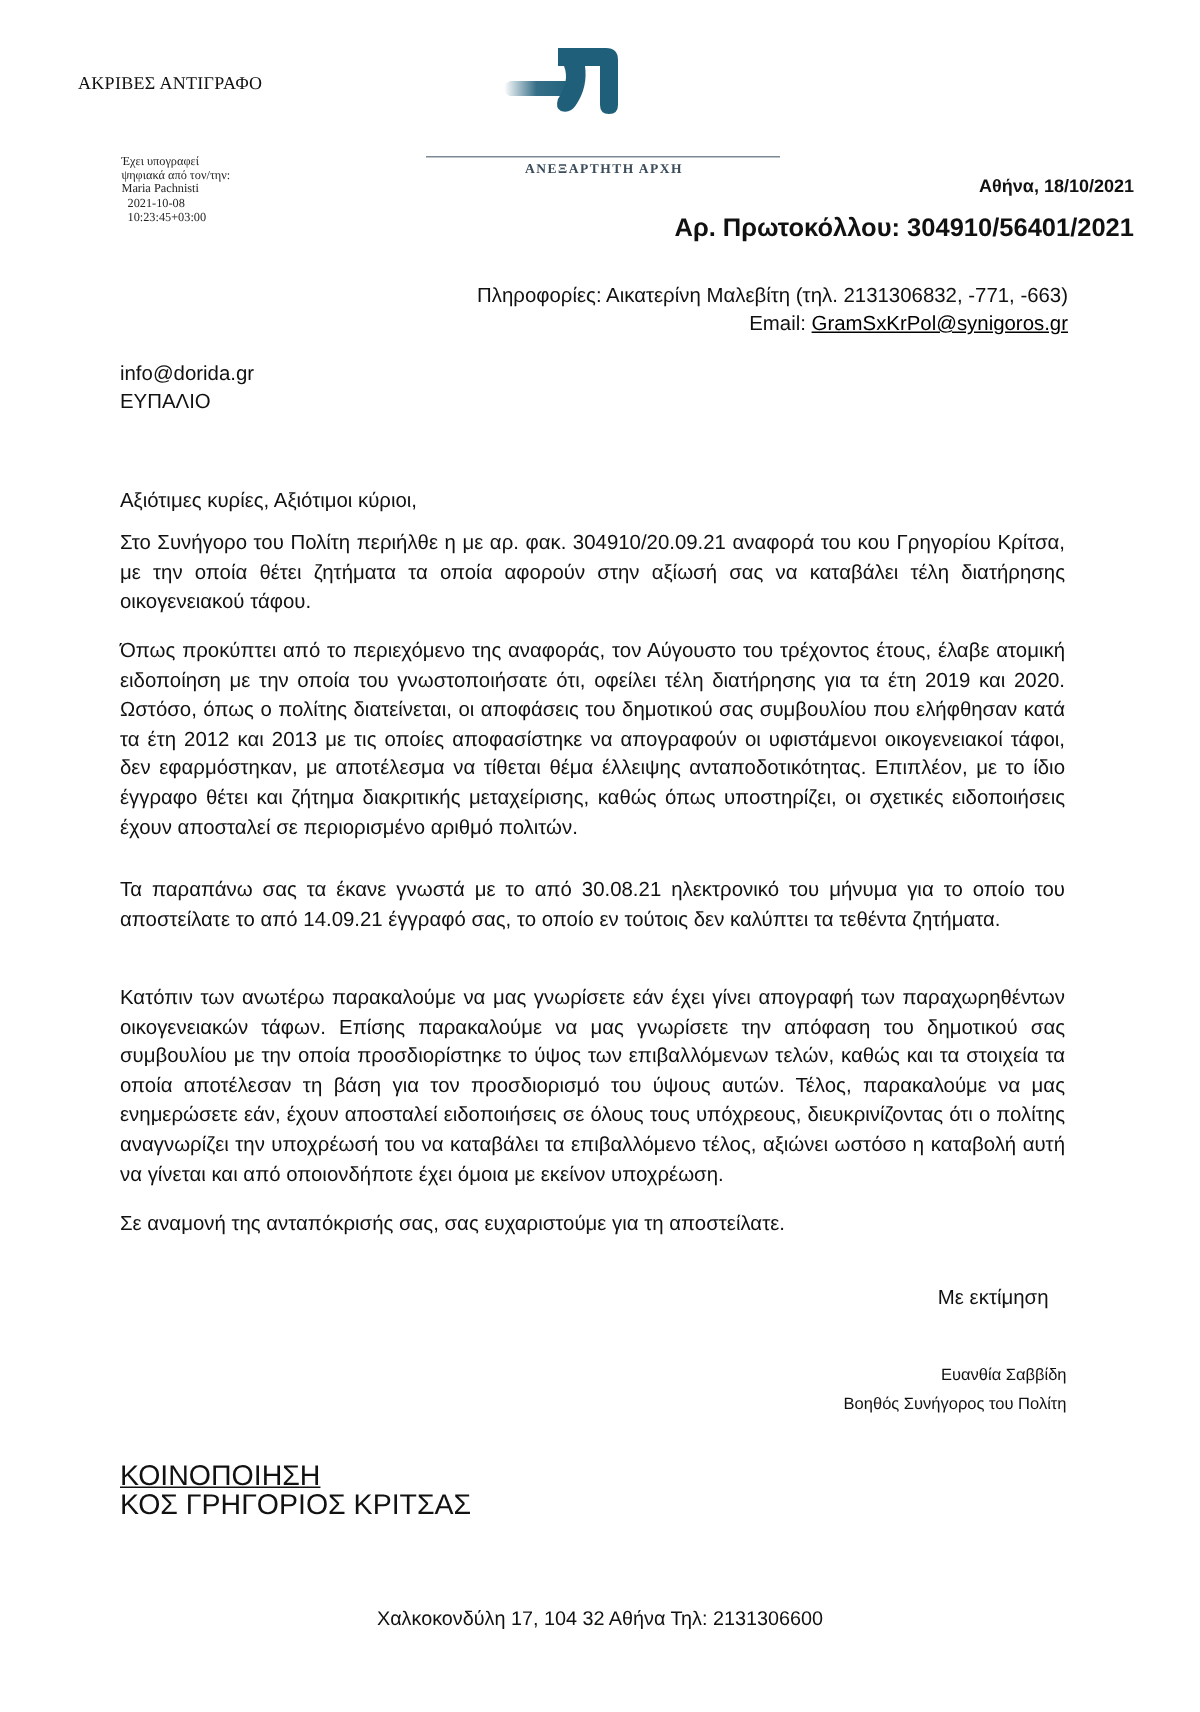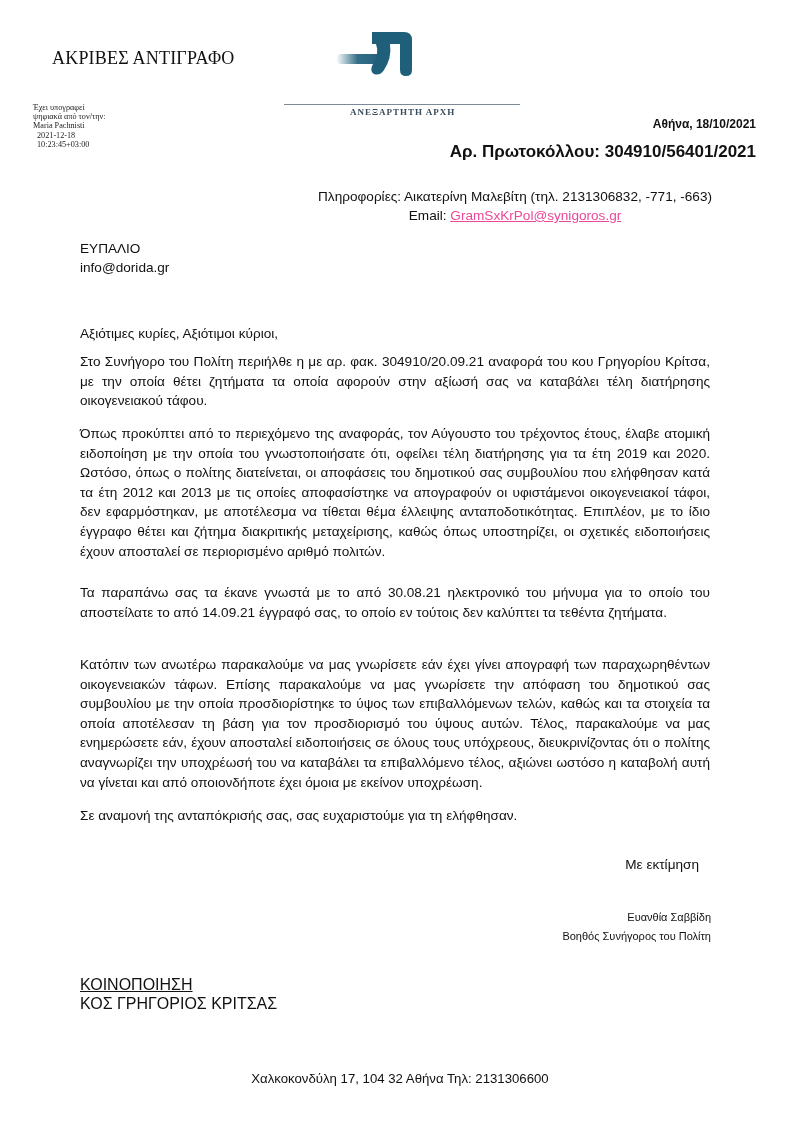--- a/index.html
+++ b/index.html
@@ -1,52 +1,52 @@
 <!DOCTYPE html>
 <html><head>
 <meta charset="utf-8">
 <style>
   html, body { margin: 0; padding: 0; background: #ffffff; }
   body { width: 800px; height: 1141px; position: relative; overflow: hidden; color: #111; font-family: "Liberation Sans", sans-serif; }
   .abs { position: absolute; }
-  .stamp-title { left: 52px; top: 48px; font-family: "Liberation Serif", serif; font-size: 18px; letter-spacing: 0.2px; }
+  .stamp-title { left: 52px; top: 48px; font-family: "Liberation Serif", serif; font-size: 12px; letter-spacing: 0.2px; }
   .sig-block { left: 33px; top: 103px; font-family: "Liberation Serif", serif; font-size: 8.2px; line-height: 9.2px; color: #222; }
-  .sig-block div { white-space: nowrap; }
+  .sig-block div { white-space: nowrap; margin-left: 48px; }
   .sig-block .ind { padding-left: 4px; }
   .logo { left: 284px; top: 24px; width: 236px; height: 96px; }
   .logo-name { position: absolute; left: 3px; top: 58px; font-family: "Liberation Serif", serif; font-size: 18.5px; color: #2b3e50; letter-spacing: 0.3px; white-space: nowrap; }
   .logo-line { position: absolute; left: 0; top: 80px; width: 236px; height: 1px; background: #7b8a96; }
   .logo-sub { position: absolute; left: 66px; top: 83px; font-family: "Liberation Serif", serif; font-size: 9px; font-weight: bold; color: #3a4b5a; letter-spacing: 1px; white-space: nowrap; }
   .date { right: 44px; top: 117px; font-size: 12px; font-weight: bold; text-align: right; }
   .protocol { right: 44px; top: 142px; font-size: 17px; font-weight: bold; text-align: right; }
-  .info { right: 88px; top: 187px; font-size: 13.6px; text-align: center; line-height: 19px; }
-  .info a { color: #ec4899; text-decoration: underline; }
+  .info { right: 88px; top: 187px; font-size: 13.6px; text-align: right; line-height: 19px; }
+  .info a { color: #000000; text-decoration: underline; }
   .recipient { left: 80px; top: 239px; font-size: 13.6px; line-height: 19px; }
   .greeting { left: 80px; top: 326px; font-size: 13.6px; }
   .para { left: 80px; width: 630px; font-size: 13.6px; line-height: 19.6px; text-align: justify; }
   .p1 { top: 352px; }
   .p2 { top: 424px; }
   .p3 { top: 583px; }
   .p4 { top: 655px; }
   .p5 { top: 806px; }
   .closing { right: 101px; top: 857px; font-size: 13.6px; }
   .signer { right: 89px; top: 908px; font-size: 11px; text-align: right; line-height: 19px; }
-  .cc { left: 80px; top: 975px; font-size: 16px; line-height: 19px; }
+  .cc { left: 80px; top: 975px; font-size: 19px; line-height: 19px; }
   .cc .hd { text-decoration: underline; }
   .footer { left: 0; width: 800px; top: 1071px; text-align: center; font-size: 13.2px; }
 </style>
 </head>
 <body>
 
 <div class="abs stamp-title">ΑΚΡΙΒΕΣ ΑΝΤΙΓΡΑΦΟ</div>
 <div class="abs sig-block">
   <div>Έχει υπογραφεί</div>
   <div>ψηφιακά από τον/την:</div>
   <div>Maria Pachnisti</div>
-  <div class="ind">2021-12-18</div>
+  <div class="ind">2021-10-08</div>
   <div class="ind">10:23:45+03:00</div>
 </div>
 
 <div class="abs logo">
   <svg width="236" height="60" viewBox="0 0 236 60" style="position:absolute;left:0;top:0;">
     <defs>
       <linearGradient id="lg" x1="0" x2="1" y1="0" y2="0">
         <stop offset="0" stop-color="#1f5f7a" stop-opacity="0"></stop>
         <stop offset="0.45" stop-color="#1f5f7a" stop-opacity="0.9"></stop>
         <stop offset="1" stop-color="#1f5f7a"></stop>
@@ -62,31 +62,31 @@
 </div>
 
 <div class="abs date">Αθήνα, 18/10/2021</div>
 <div class="abs protocol">Αρ. Πρωτοκόλλου: 304910/56401/2021</div>
 <div class="abs info">
   <div>Πληροφορίες: Αικατερίνη Μαλεβίτη (τηλ. 2131306832, -771, -663)</div>
   <div><span>Email: </span><a>GramSxKrPol@synigoros.gr</a></div>
 </div>
 
 <div class="abs recipient">
+  <div>info@dorida.gr</div>
   <div>ΕΥΠΑΛΙΟ</div>
-  <div>info@dorida.gr</div>
 </div>
 
 <div class="abs greeting">Αξιότιμες κυρίες, Αξιότιμοι κύριοι,</div>
 
 <div class="abs para p1">Στο Συνήγορο του Πολίτη περιήλθε η με αρ. φακ. 304910/20.09.21 αναφορά του κου Γρηγορίου Κρίτσα, με την οποία θέτει ζητήματα τα οποία αφορούν στην αξίωσή σας να καταβάλει τέλη διατήρησης οικογενειακού τάφου.</div>
 <div class="abs para p2">Όπως προκύπτει από το περιεχόμενο της αναφοράς, τον Αύγουστο του τρέχοντος έτους, έλαβε ατομική ειδοποίηση με την οποία του γνωστοποιήσατε ότι, οφείλει τέλη διατήρησης για τα έτη 2019 και 2020. Ωστόσο, όπως ο πολίτης διατείνεται, οι αποφάσεις του δημοτικού σας συμβουλίου που ελήφθησαν κατά τα έτη 2012 και 2013 με τις οποίες αποφασίστηκε να απογραφούν οι υφιστάμενοι οικογενειακοί τάφοι, δεν εφαρμόστηκαν, με αποτέλεσμα να τίθεται θέμα έλλειψης ανταποδοτικότητας. Επιπλέον, με το ίδιο έγγραφο θέτει και ζήτημα διακριτικής μεταχείρισης, καθώς όπως υποστηρίζει, οι σχετικές ειδοποιήσεις έχουν αποσταλεί σε περιορισμένο αριθμό πολιτών.</div>
 <div class="abs para p3">Τα παραπάνω σας τα έκανε γνωστά με το από 30.08.21 ηλεκτρονικό του μήνυμα για το οποίο του αποστείλατε το από 14.09.21 έγγραφό σας, το οποίο εν τούτοις δεν καλύπτει τα τεθέντα ζητήματα.</div>
 <div class="abs para p4">Κατόπιν των ανωτέρω παρακαλούμε να μας γνωρίσετε εάν έχει γίνει απογραφή των παραχωρηθέντων οικογενειακών τάφων. Επίσης παρακαλούμε να μας γνωρίσετε την απόφαση του δημοτικού σας συμβουλίου με την οποία προσδιορίστηκε το ύψος των επιβαλλόμενων τελών, καθώς και τα στοιχεία τα οποία αποτέλεσαν τη βάση για τον προσδιορισμό του ύψους αυτών. Τέλος, παρακαλούμε να μας ενημερώσετε εάν, έχουν αποσταλεί ειδοποιήσεις σε όλους τους υπόχρεους, διευκρινίζοντας ότι ο πολίτης αναγνωρίζει την υποχρέωσή του να καταβάλει τα επιβαλλόμενο τέλος, αξιώνει ωστόσο η καταβολή αυτή να γίνεται και από οποιονδήποτε έχει όμοια με εκείνον υποχρέωση.</div>
-<div class="abs para p5">Σε αναμονή της ανταπόκρισής σας, σας ευχαριστούμε για τη ελήφθησαν.</div>
+<div class="abs para p5">Σε αναμονή της ανταπόκρισής σας, σας ευχαριστούμε για τη αποστείλατε.</div>
 
 <div class="abs closing">Με εκτίμηση</div>
 <div class="abs signer">
   <div>Ευανθία Σαββίδη</div>
   <div>Βοηθός Συνήγορος του Πολίτη</div>
 </div>
 
 <div class="abs cc">
   <div class="hd">ΚΟΙΝΟΠΟΙΗΣΗ</div>
   <div>ΚΟΣ ΓΡΗΓΟΡΙΟΣ ΚΡΙΤΣΑΣ</div>

